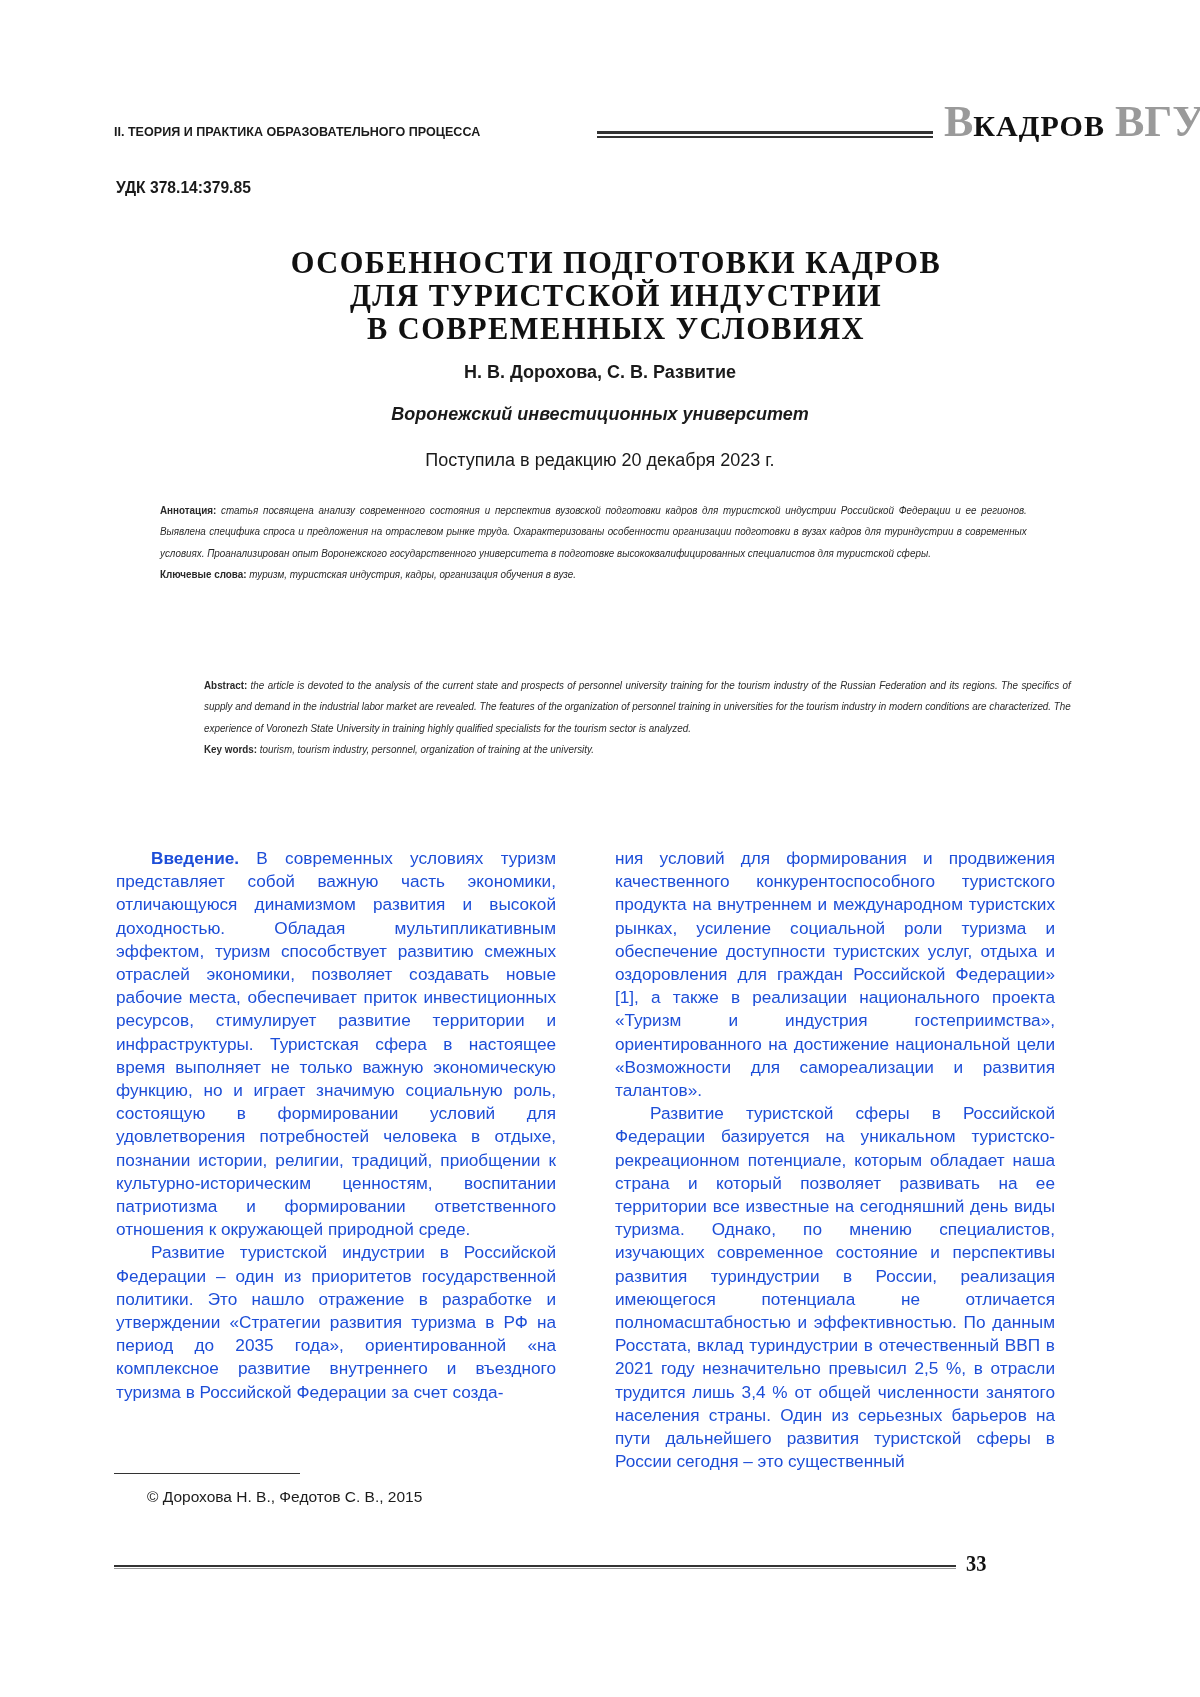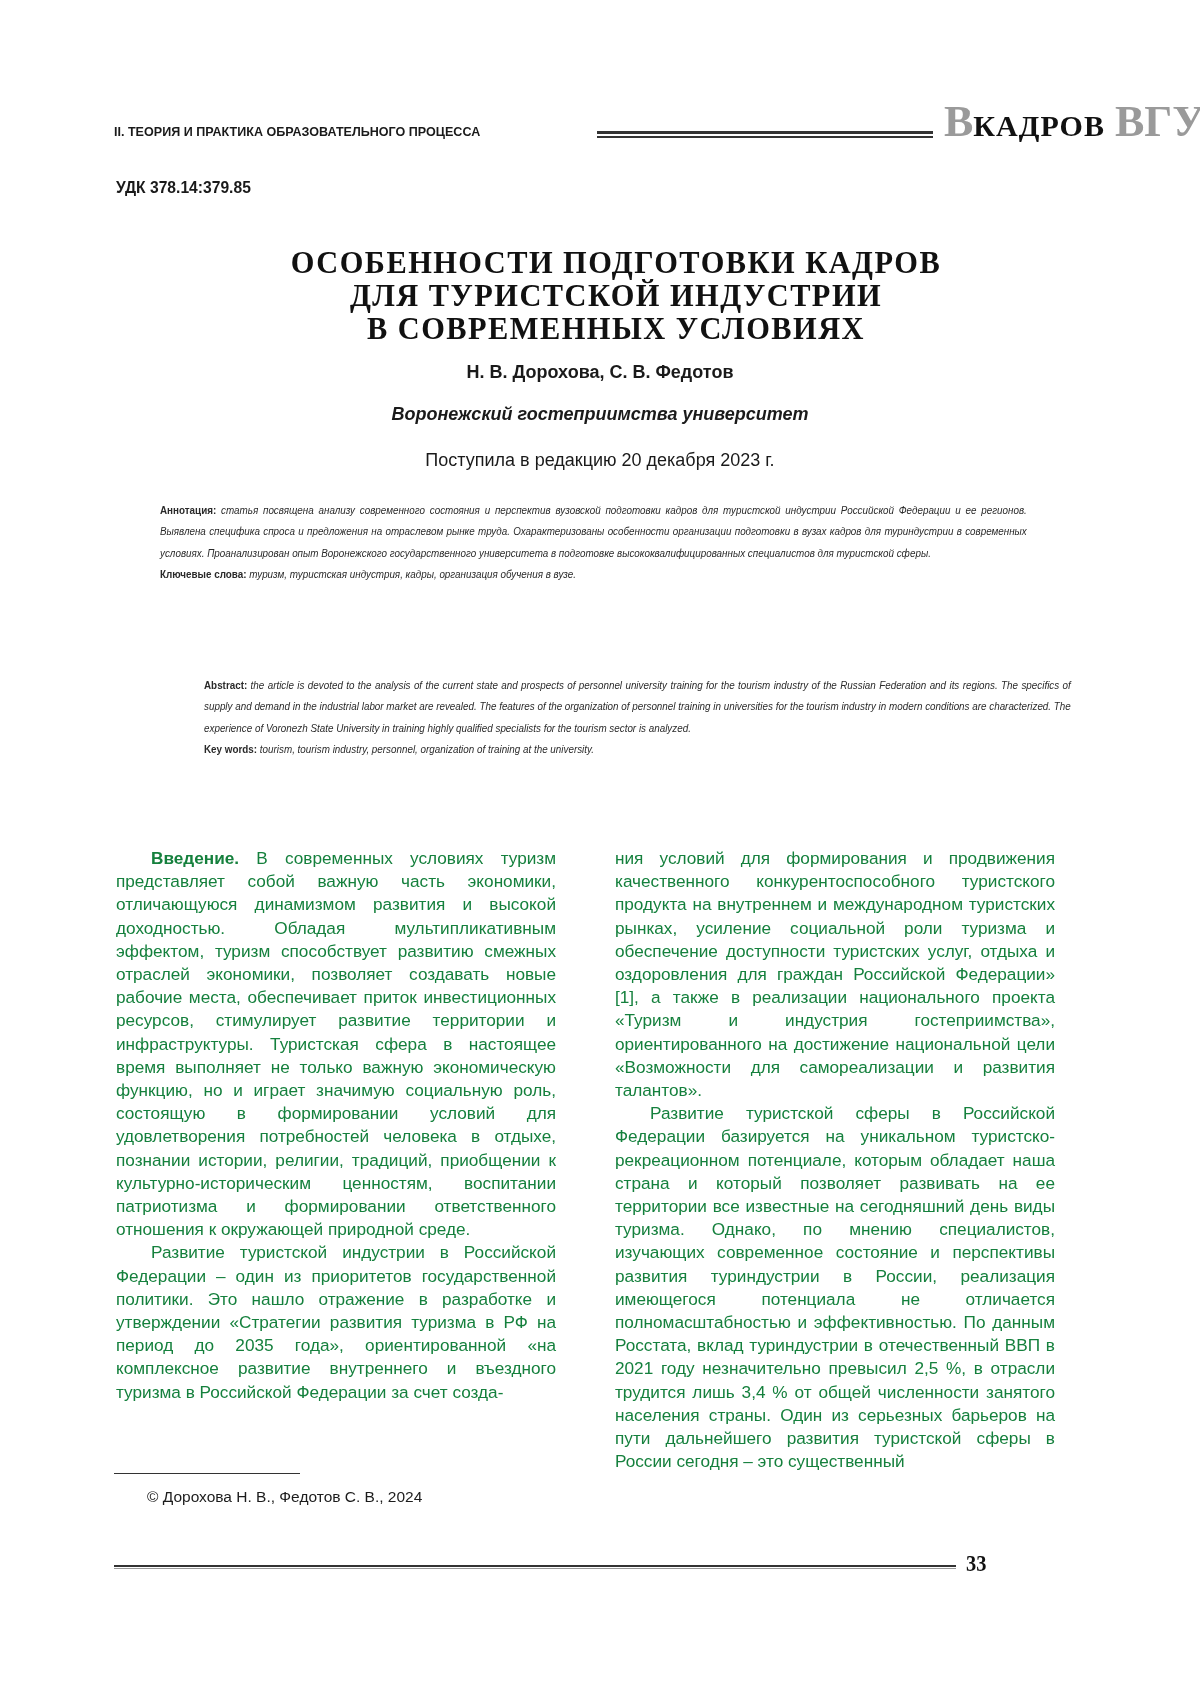--- a/index.html
+++ b/index.html
@@ -23,21 +23,21 @@
   .affil { position: absolute; left: 100px; width: 1000px; top: 404px; text-align: center; font-family: "Liberation Sans", sans-serif; font-weight: bold; font-style: italic; font-size: 18px; color: #1a1a1a; }
   .received { position: absolute; left: 100px; width: 1000px; top: 450px; text-align: center; font-family: "Liberation Sans", sans-serif; font-size: 18px; color: #1a1a1a; }
 
   .abstract-block { position: absolute; left: 160px; width: 880px; font-family: "Liberation Sans", sans-serif; font-size: 10px; line-height: 21.3px; color: #2a2a2a; text-align: justify; }
   .abstract-block .lbl { font-weight: bold; font-style: normal; }
   .abstract-block .txt { font-style: italic; }
   .abs-ru { top: 500px; }
   .abs-en { top: 675px; margin-left: 44px; }
   .abs-block-inner { transform: scaleX(0.985); transform-origin: left top; }
 
-  .col { position: absolute; top: 847px; width: 440px; font-family: "Liberation Sans", sans-serif; font-size: 17.2px; line-height: 23.2px; color: #15803d; text-align: justify; }
+  .col { position: absolute; top: 847px; width: 440px; font-family: "Liberation Sans", sans-serif; font-size: 17.2px; line-height: 23.2px; color: #1d4ed8; text-align: justify; }
   .col-left { left: 116px; }
   .col-right { left: 615px; }
   .col p { margin: 0; text-indent: 35px; }
   .col p.noindent { text-indent: 0; }
   .col .intro-lbl { font-weight: bold; }
 
   .fn-rule { position: absolute; left: 114px; top: 1473px; width: 186px; height: 0; border-top: 1.3px solid #333; }
   .footnote { position: absolute; left: 147px; top: 1488px; font-family: "Liberation Sans", sans-serif; font-size: 15.5px; color: #1c1c1c; white-space: nowrap; }
 
   .page-foot-rule { position: absolute; left: 114px; top: 1565px; width: 842px; height: 4px; border-top: 2px solid #333; border-bottom: 1px solid #999; box-sizing: border-box; }
@@ -55,22 +55,22 @@
 </header>
 
 <div class="udc">УДК 378.14:379.85</div>
 
 <h1 class="title" style="margin:16px;">
   <div>ОСОБЕННОСТИ ПОДГОТОВКИ КАДРОВ</div>
   <div>ДЛЯ ТУРИСТСКОЙ ИНДУСТРИИ</div>
   <div>В СОВРЕМЕННЫХ УСЛОВИЯХ</div>
 </h1>
 
-<div class="authors">Н. В. Дорохова, С. В. Федотов</div>
-<div class="affil">Воронежский гостеприимства университет</div>
+<div class="authors">Н. В. Дорохова, С. В. Развитие</div>
+<div class="affil">Воронежский инвестиционных университет</div>
 <div class="received">Поступила в редакцию 20 декабря 2023 г.</div>
 
 <section class="abstract-block abs-ru">
   <div class="abs-block-inner">
     <div><span class="lbl">Аннотация:</span><span class="txt"> статья посвящена анализу современного состояния и перспектив вузовской подготовки кадров для туристской индустрии Российской Федерации и ее регионов. Выявлена специфика спроса и предложения на отраслевом рынке труда. Охарактеризованы особенности организации подготовки в вузах кадров для туриндустрии в современных условиях. Проанализирован опыт Воронежского государственного университета в подготовке высококвалифицированных специалистов для туристской сферы.</span></div>
     <div><span class="lbl">Ключевые слова:</span><span class="txt"> туризм, туристская индустрия, кадры, организация обучения в вузе.</span></div>
   </div>
 </section>
 
 <section class="abstract-block abs-en">
@@ -84,16 +84,16 @@
   <p><span class="intro-lbl">Введение.</span><span> В современных условиях туризм представляет собой важную часть экономики, отличающуюся динамизмом развития и высокой доходностью. Обладая мультипликативным эффектом, туризм способствует развитию смежных отраслей экономики, позволяет создавать новые рабочие места, обеспечивает приток инвестиционных ресурсов, стимулирует развитие территории и инфраструктуры. Туристская сфера в настоящее время выполняет не только важную экономическую функцию, но и играет значимую социальную роль, состоящую в формировании условий для удовлетворения потребностей человека в отдыхе, познании истории, религии, традиций, приобщении к культурно-историческим ценностям, воспитании патриотизма и формировании ответственного отношения к окружающей природной среде.</span></p>
   <p>Развитие туристской индустрии в Российской Федерации – один из приоритетов государственной политики. Это нашло отражение в разработке и утверждении «Стратегии развития туризма в РФ на период до 2035 года», ориентированной «на комплексное развитие внутреннего и въездного туризма в Российской Федерации за счет созда-</p>
 </section>
 
 <section class="col col-right">
   <p class="noindent">ния условий для формирования и продвижения качественного конкурентоспособного туристского продукта на внутреннем и международном туристских рынках, усиление социальной роли туризма и обеспечение доступности туристских услуг, отдыха и оздоровления для граждан Российской Федерации» [1], а также в реализации национального проекта «Туризм и индустрия гостеприимства», ориентированного на достижение национальной цели «Возможности для самореализации и развития талантов».</p>
   <p>Развитие туристской сферы в Российской Федерации базируется на уникальном туристско-рекреационном потенциале, которым обладает наша страна и который позволяет развивать на ее территории все известные на сегодняшний день виды туризма. Однако, по мнению специалистов, изучающих современное состояние и перспективы развития туриндустрии в России, реализация имеющегося потенциала не отличается полномасштабностью и эффективностью. По данным Росстата, вклад туриндустрии в отечественный ВВП в 2021 году незначительно превысил 2,5 %, в отрасли трудится лишь 3,4 % от общей численности занятого населения страны. Один из серьезных барьеров на пути дальнейшего развития туристской сферы в России сегодня – это существенный</p>
 </section>
 
 <div class="fn-rule"></div>
-<div class="footnote">© Дорохова Н. В., Федотов С. В., 2024</div>
+<div class="footnote">© Дорохова Н. В., Федотов С. В., 2015</div>
 
 <div class="page-foot-rule"></div>
 <div class="page-number">33</div>
 
 </body></html>

